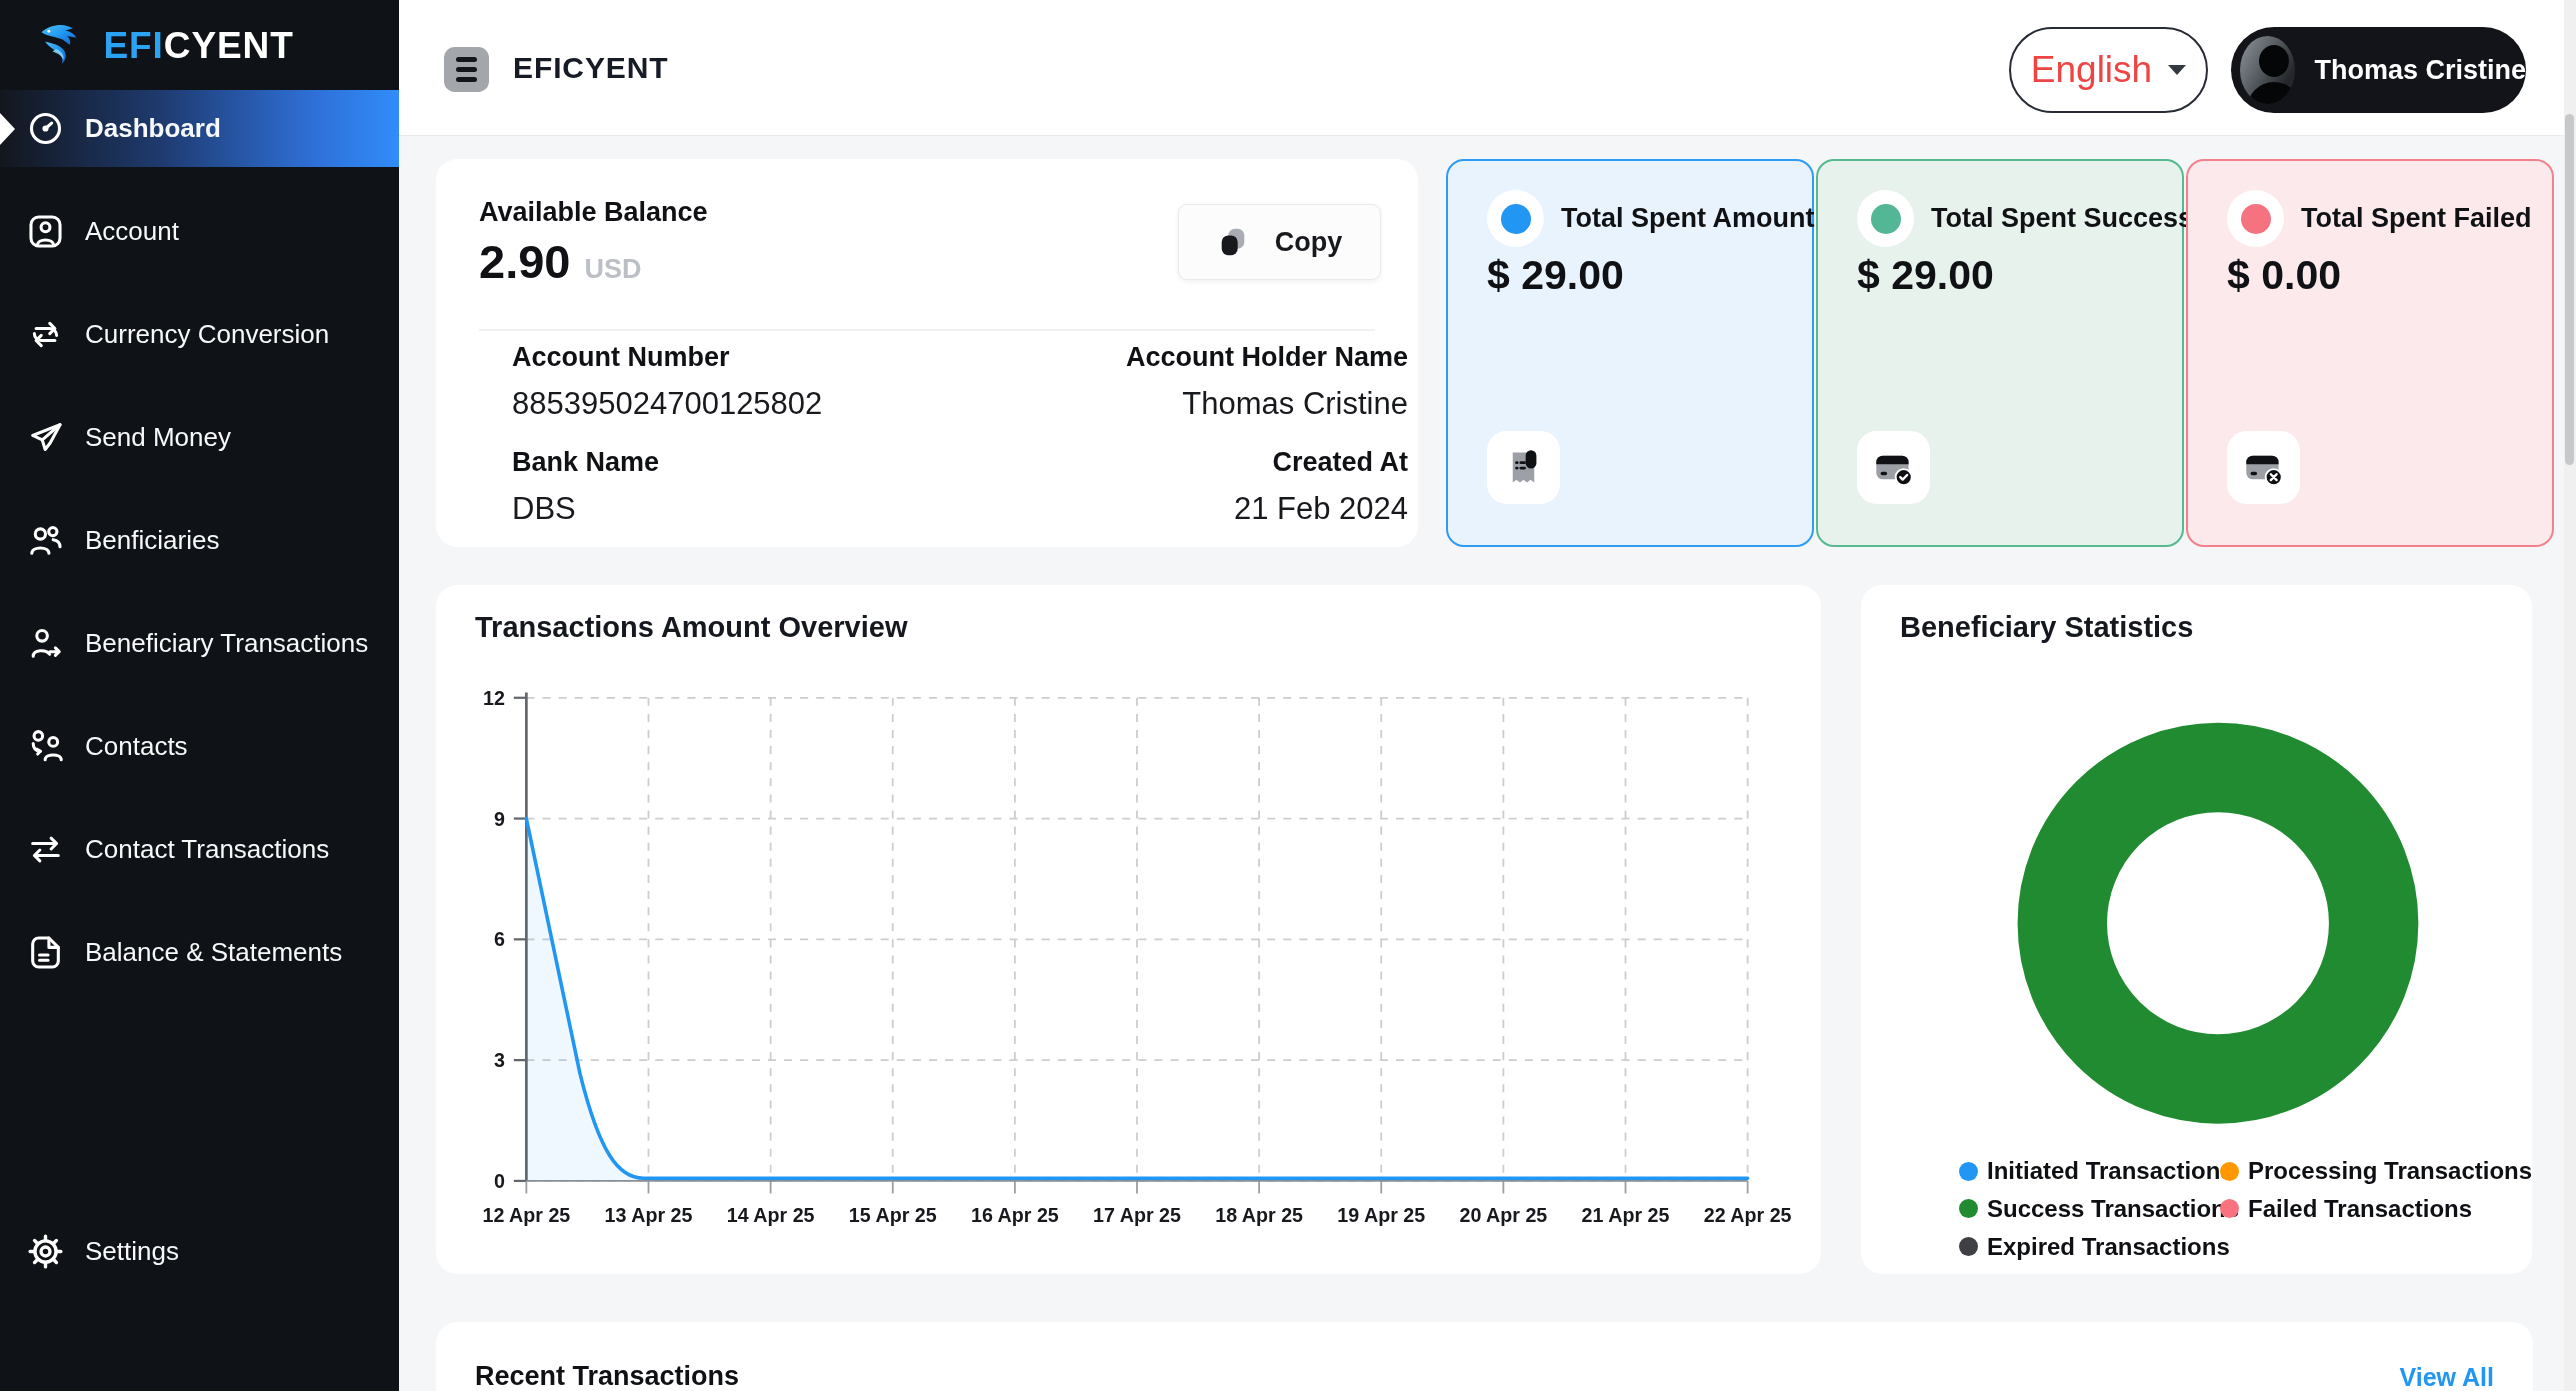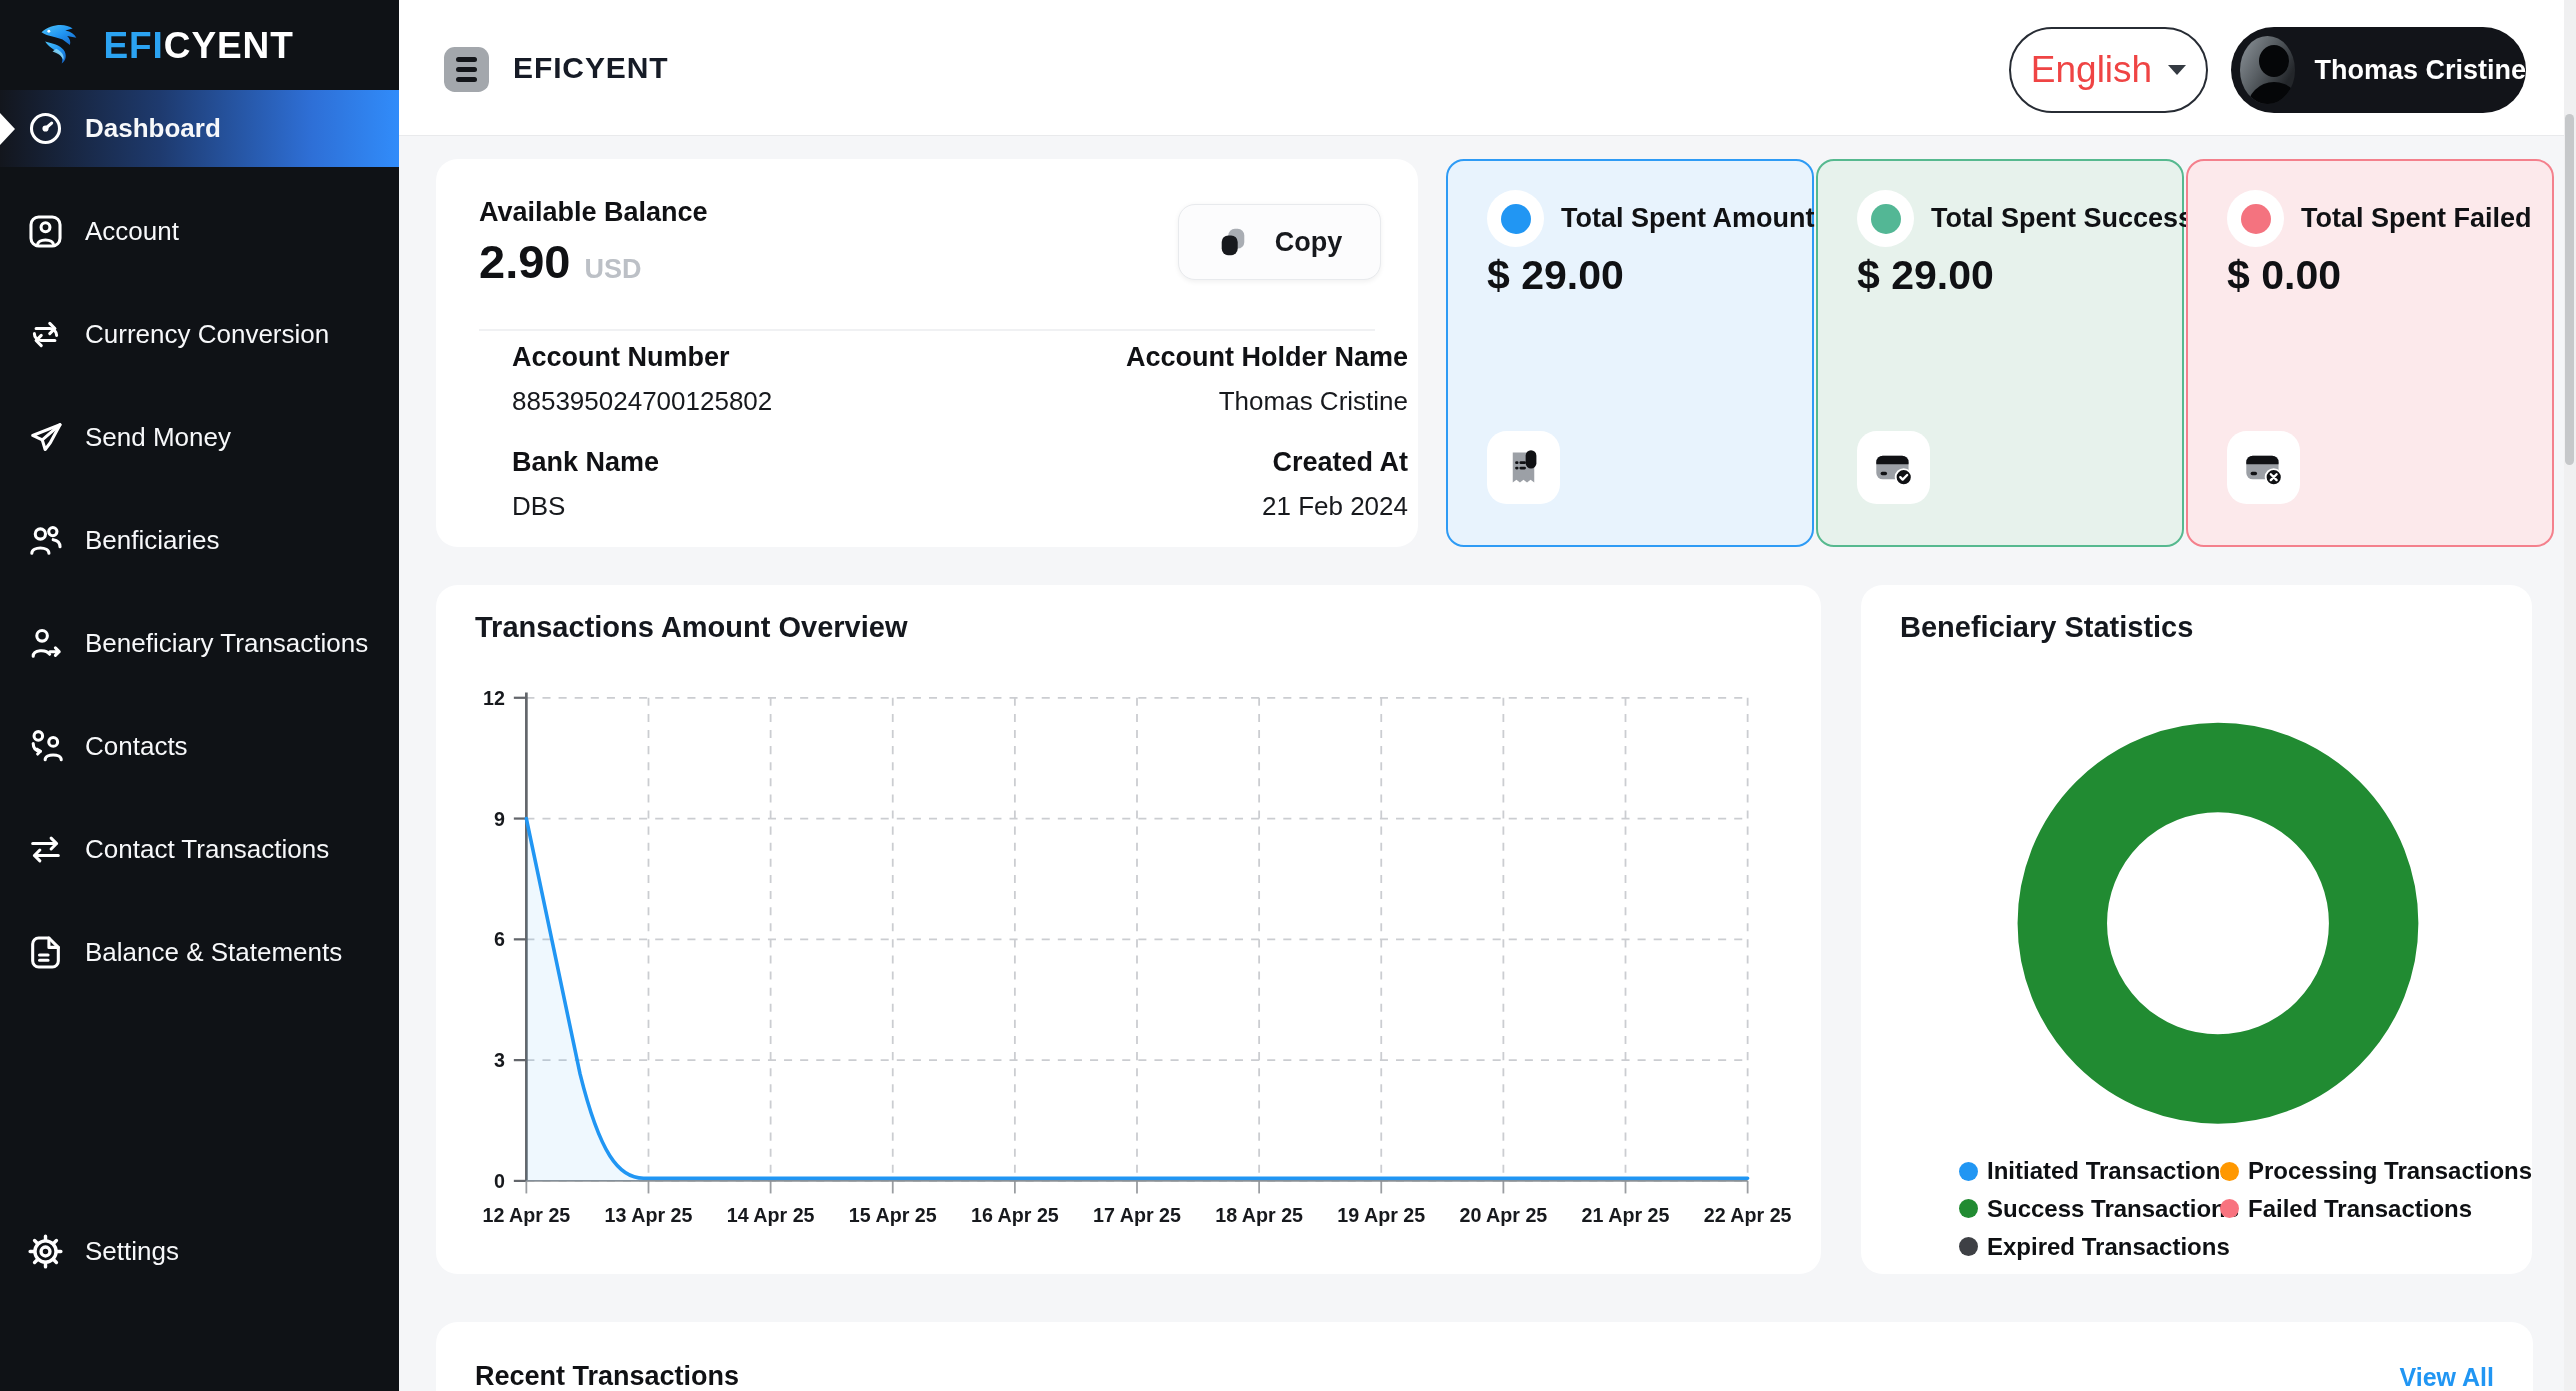--- a/index.html
+++ b/index.html
@@ -59,29 +59,29 @@
   .user-name { margin-left:19.7px; color:#FFFFFF; font-size:27px; font-weight:700; white-space:nowrap; }
 
   
   .card { position:absolute; background:#FFFFFF; border-radius:21.5px; }
   .balance-card { left:37px; top:159px; width:982px; height:388px; }
   .bc-label { position:absolute; left:43px; top:38px; font-size:27px; font-weight:700; color:#101114; }
   .bc-amount-row { position:absolute; left:43px; top:75px; display:flex; align-items:baseline; gap:14px; }
   .bc-amount { font-size:47px; font-weight:800; color:#101114; }
   .bc-currency { font-size:27px; font-weight:600; color:#BCC0C6; }
   .copy-btn { position:absolute; left:742px; top:45px; width:203px; height:76px;
-    background:#FCFCFD; border:1.8px solid #E8EAED; border-radius:17px; display:flex;
+    background:#FCFCFD; border:1.8px solid #E8EAED; border-radius:9px; display:flex;
     align-items:center; justify-content:center; gap:26px; cursor:pointer;
     box-shadow:0 1.8px 5.4px rgba(0,0,0,0.06); }
   .copy-btn svg { width:32px; height:32px; }
   .copy-btn span { font-size:27px; font-weight:600; color:#17191D; }
   .bc-divider { position:absolute; left:43px; top:170px; width:896px; height:1.8px; background:#F0F1F3; }
   .bc-field { position:absolute; width:447px;margin-left:33px; }
   .bc-field .f-label { font-size:27px; font-weight:700; color:#101114; }
-  .bc-field .f-value { margin-top:12.5px; font-size:26px; font-weight:500; color:#17191D; }
+  .bc-field .f-value { margin-top:12.5px; font-size:31px; font-weight:500; color:#17191D; }
   .bc-field.right { text-align:right; }
   .f-an  { left:43px;  top:183px; }
   .f-ahn { left:492px; top:183px; }
   .f-bn  { left:43px;  top:288px; }
   .f-ca  { left:492px; top:288px; }
 
   
   .stat-card { position:absolute; top:159px; width:368px; height:388px; border-radius:18px;
     border:2.2px solid; }
   .stat-card .dot-wrap { position:absolute; left:39px; top:29px; width:57px; height:57px;

